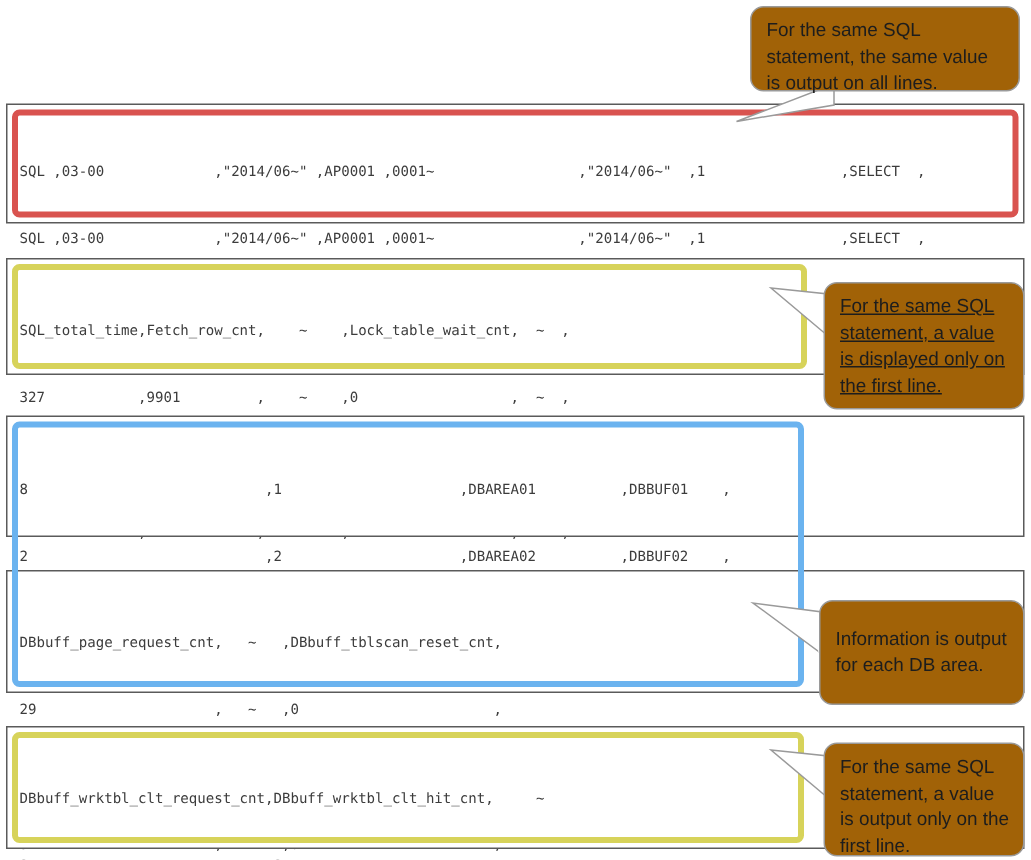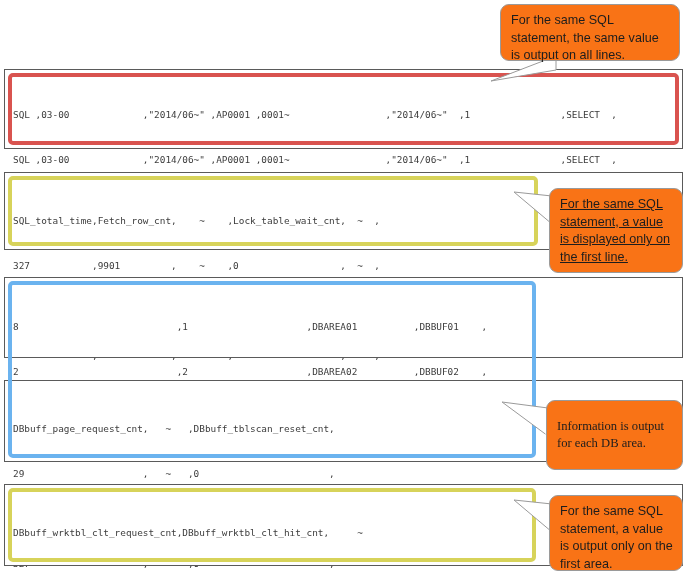--- a/index.html
+++ b/index.html
@@ -37,21 +37,21 @@
     border-style:solid;
     border-radius:5px;
     background:transparent;
     pointer-events:none;
   }
 
   
   .callout{
     position:absolute;
     box-sizing:border-box;
-    background:#f97316;
+    background:#a16207;
     border:1px solid #9a9a9a;
     border-radius:9px;
     color:#1d1d1d;
     font-size:12.6px;
     line-height:17.5px;
     padding:7px 9px 7px 10px;
   }
   .tail{position:absolute;pointer-events:none;}
   .tail svg{display:block;}
 </style>
@@ -127,27 +127,27 @@
   <div class="callout" style="left:549px;top:188px;width:134px;height:85px;text-decoration:underline;">
     <span>For the same SQL statement, a value is displayed only on the first line.</span>
   </div>
 
   <div class="tail" style="left:500px;top:400px;width:50px;height:40px;">
     <svg width="50" height="40" viewBox="0 0 50 40">
       <polygon points="48,8 48,36 2,2" fill="#ffffff" stroke="#9a9a9a" stroke-width="1"></polygon>
       <line x1="47" y1="9" x2="47" y2="35" stroke="#ffffff" stroke-width="3"></line>
     </svg>
   </div>
-  <div class="callout" style="left:546px;top:400px;width:137px;height:70px;display:flex;align-items:center;font-family:Liberation Serif, serif;">
+  <div class="callout" style="left:546px;top:400px;width:137px;height:70px;display:flex;align-items:center;">
     <span>Information is output for each DB area.</span>
   </div>
 
   <div class="tail" style="left:512px;top:498px;width:42px;height:40px;">
     <svg width="42" height="40" viewBox="0 0 42 40">
       <polygon points="40,6 40,34 2,2" fill="#ffffff" stroke="#9a9a9a" stroke-width="1"></polygon>
       <line x1="39" y1="7" x2="39" y2="33" stroke="#ffffff" stroke-width="3"></line>
     </svg>
   </div>
   <div class="callout" style="left:549px;top:495px;width:134px;height:76px;">
-    <span>For the same SQL statement, a value is output only on the first area.</span>
+    <span>For the same SQL statement, a value is output only on the first line.</span>
   </div>
 
 </div>
 
 </body></html>

